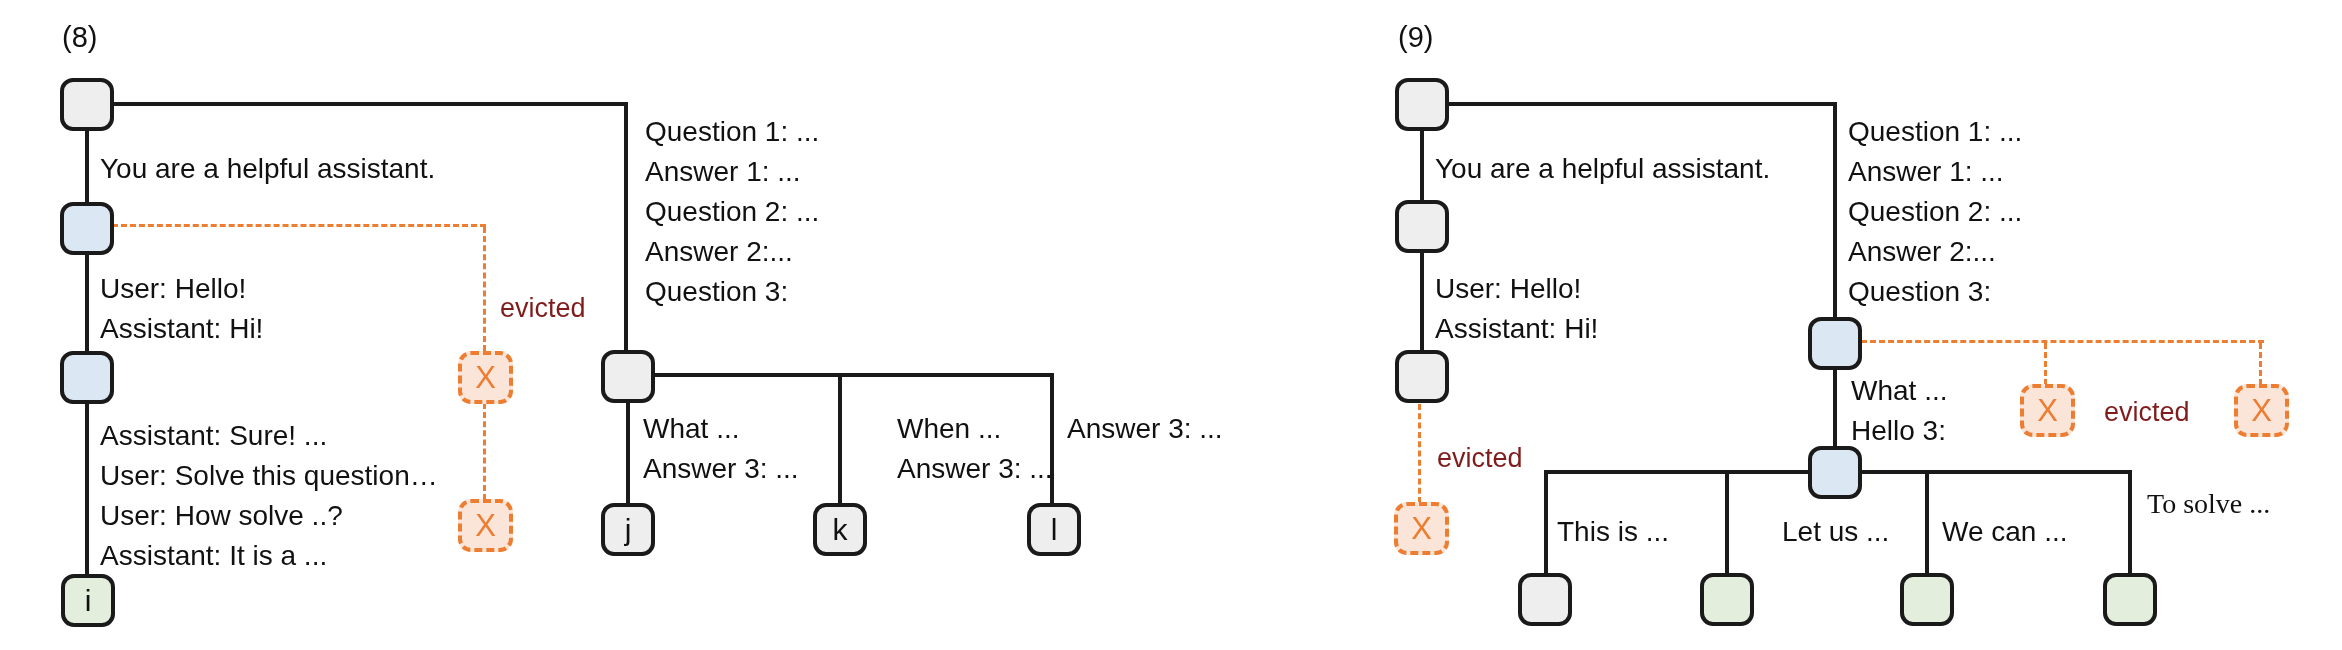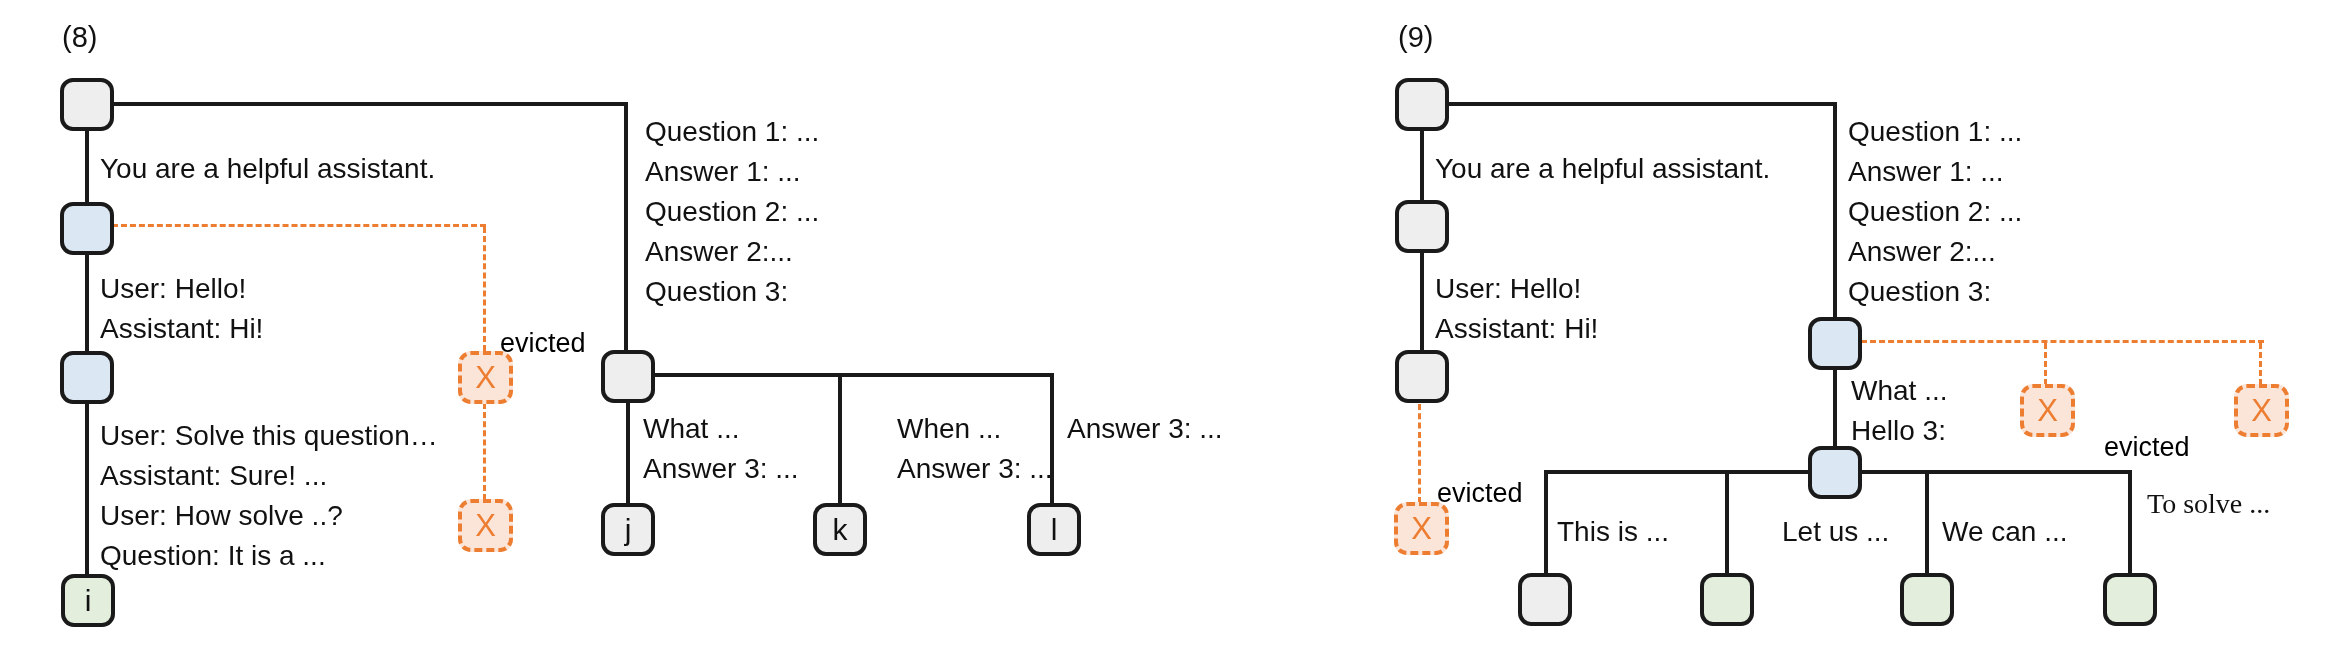--- a/index.html
+++ b/index.html
@@ -30,21 +30,21 @@
     border:4px dashed #ED7D31;border-radius:13px;background:#fbe5d9;
     display:flex;align-items:center;justify-content:center;
     font-size:31px;color:#ED7D31;z-index:3;
   }
   
   .elabel{
     position:absolute;font-size:28px;line-height:40px;white-space:nowrap;
     color:#111;z-index:4;
   }
   .evicted{position:absolute;font-size:27px;line-height:40px;white-space:nowrap;
-    color:#000000;z-index:4;margin-top:35px;}
+    color:#7f1d1d;z-index:4;}
   .pnum{position:absolute;font-size:29px;line-height:40px;color:#111;z-index:4;}
 </style>
 </head>
 <body>
 
 <div id="fig">
 
   <div class="pnum" style="left:62px;top:17px;">(8)</div>
 
   <div class="vline" style="left:85px;top:128px;height:450px;"></div>
@@ -82,24 +82,24 @@
   <div class="node" style="left:1027px;top:503px;">
       <span>l</span>
     </div>
 
   <div class="elabel" style="left:100px;top:149px;">You are a helpful assistant.</div>
   <div class="elabel" style="left:100px;top:269px;">
     <div>User: Hello!</div>
     <div>Assistant: Hi!</div>
   </div>
   <div class="elabel" style="left:100px;top:416px;">
+    <div>Assistant: Sure! ...</div>
     <div>User: Solve this question…</div>
-    <div>Assistant: Sure! ...</div>
     <div>User: How solve ..?</div>
-    <div>Question: It is a ...</div>
+    <div>Assistant: It is a ...</div>
   </div>
   <div class="elabel" style="left:645px;top:112px;">
     <div>Question 1: ...</div>
     <div>Answer 1: ...</div>
     <div>Question 2: ...</div>
     <div>Answer 2:...</div>
     <div>Question 3:</div>
   </div>
   <div class="elabel" style="left:643px;top:409px;">
     <div>What ...</div>

